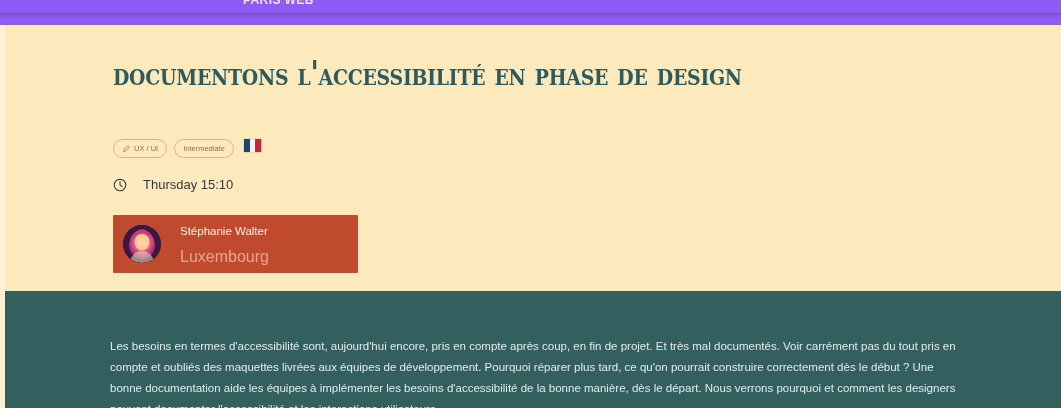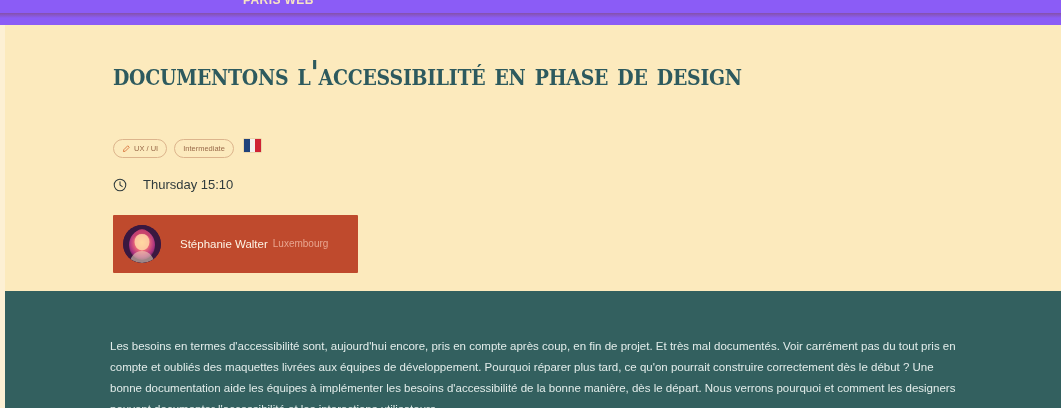--- a/index.html
+++ b/index.html
@@ -175,31 +175,31 @@
     border-radius: 50%;
     flex: 0 0 38px;
     overflow: hidden;
     background: #3a1840;
     position: relative;
   }
   .avatar svg { display: block; }
   .speaker-meta {
     margin-left: 19px;
     display: flex;
-    flex-direction: row;
+    flex-direction: column;
     justify-content: center;
-    gap: 5px;
+    gap: 13px;
   }
   .speaker-name {
     font-size: 11.5px;
     color: #fdf3e4;
     line-height: 13px;
   }
   .speaker-loc {
-    font-size: 10px;
+    font-size: 16px;
     color: #e8a58f;
     line-height: 12px;
   }
 
   
   .desc-section {
     position: absolute;
     left: 0;
     top: 291px;
     width: 1061px;

